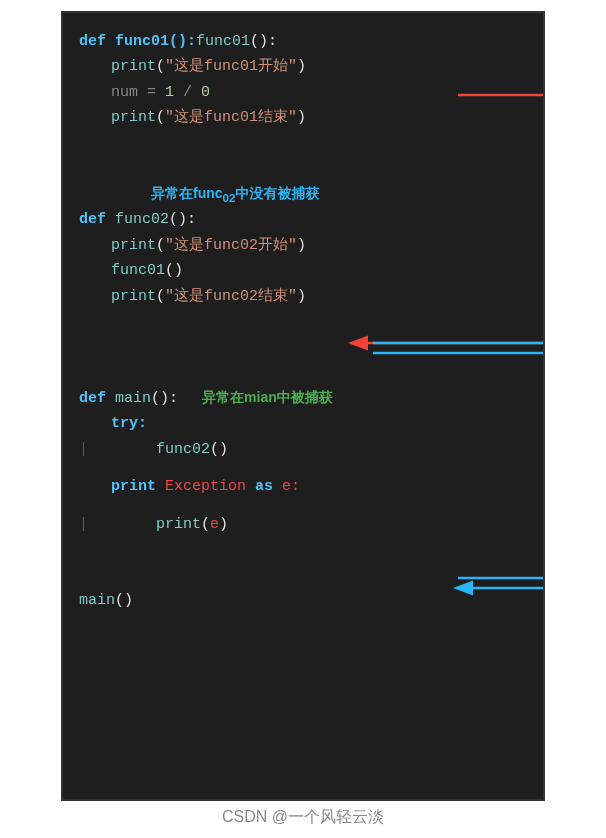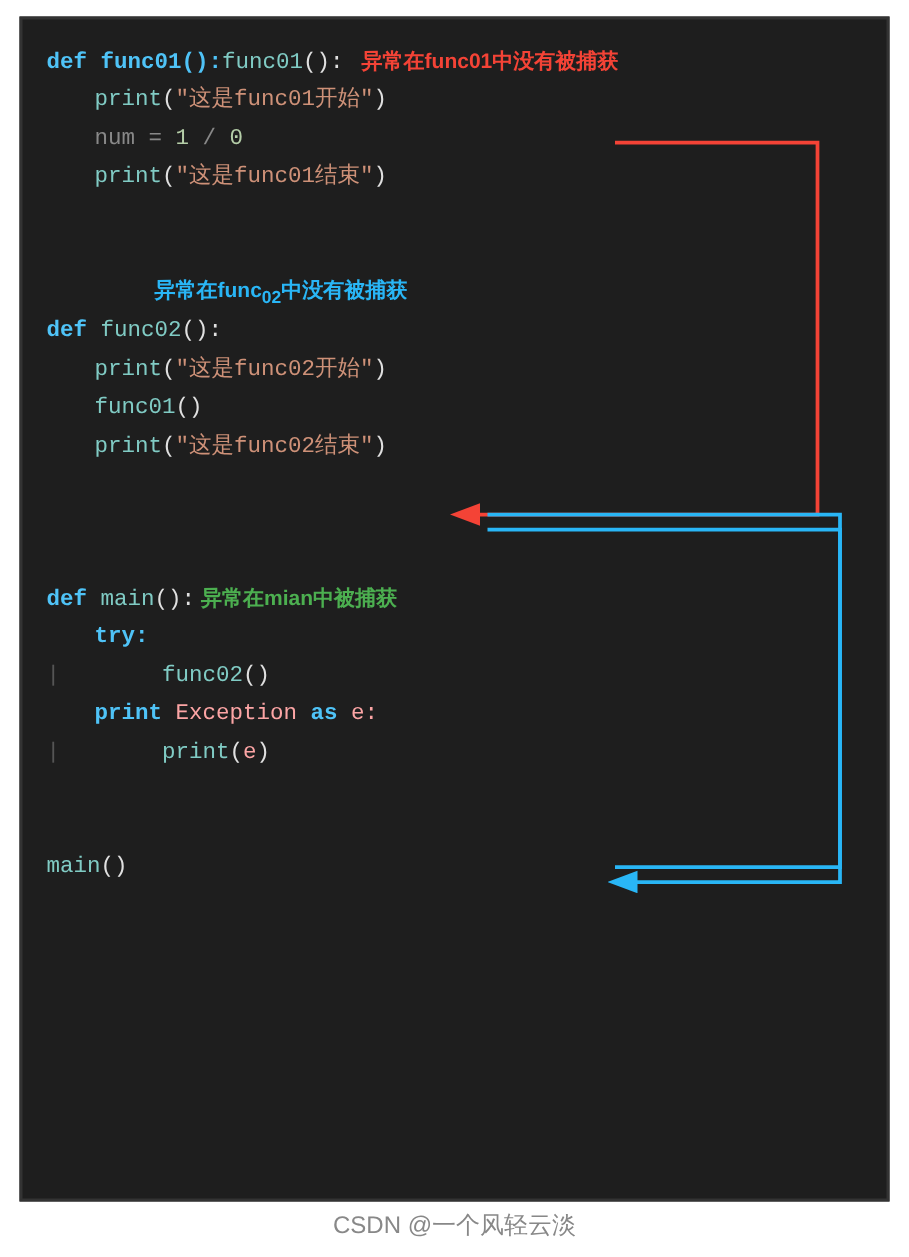--- a/index.html
+++ b/index.html
@@ -9,21 +9,21 @@
       height: 838px;
       background: #fff;
       font-family: 'Courier New', Courier, monospace;
       display: flex;
       flex-direction: column;
       align-items: center;
       justify-content: center;
     }
 
     .code-container {
-      width: 580px;
+      width: 484px;
       min-height: 790px;
       border: 2px solid #333;
       background: #1e1e1e;
       position: relative;
       padding: 16px 12px 32px 16px;
       font-size: 15px;
       line-height: 1.7;
     }
 
     .code-line {
@@ -34,21 +34,21 @@
     }
 
     .kw { color: #4fc3f7; font-weight: bold; }
     .fn { color: #80cbc4; }
     .paren { color: #e0e0e0; }
     .str { color: #ce9178; }
     .num { color: #b5cea8; }
     .comment-red { color: #f44336; font-weight: bold; font-family: 'Microsoft YaHei', sans-serif; font-size: 14px; }
     .comment-blue { color: #29b6f6; font-weight: bold; font-family: 'Microsoft YaHei', sans-serif; font-size: 14px; }
     .comment-green { color: #4caf50; font-weight: bold; font-family: 'Microsoft YaHei', sans-serif; font-size: 14px; }
-    .plain { color: #fca5a5; }
+    .plain { color: #ef4444; margin-top: 12px; }
     .gray { color: #888; }
     .indent1 { display: inline-block; width: 32px; }
     .indent2 { display: inline-block; width: 64px; }
     .pipe { color: #555; margin-right: 4px; }
 
     
     .arrows-svg {
       position: absolute;
       top: 0;
       left: 0;
@@ -83,21 +83,20 @@
         <path d="M0,0 L0,6 L8,3 z" fill="#f44336"></path>
       </marker>
       <marker id="arrowBlue" markerWidth="8" markerHeight="8" refX="6" refY="3" orient="auto">
         <path d="M0,0 L0,6 L8,3 z" fill="#29b6f6"></path>
       </marker>
     </defs>
   </svg>
 
   <div class="code-line">
     <span class="kw">def func01():</span><span class="fn">func01</span><span class="paren">():</span>
-    <span style="margin-left:12px;" class="comment-red">异常在func01中没有被捕获</span>
   </div>
 
   <div class="code-line">
     <span class="indent1"></span>
     <span class="fn">print</span><span class="paren">(</span><span class="str">"这是func01开始"</span><span class="paren">)</span>
   </div>
 
   <div class="code-line">
     <span class="indent1"></span>
     <span class="gray">num = </span><span class="num">1</span><span class="gray"> / </span><span class="num">0</span>
@@ -134,21 +133,21 @@
     <span class="indent1"></span>
     <span class="fn">print</span><span class="paren">(</span><span class="str">"这是func02结束"</span><span class="paren">)</span>
   </div>
 
   <div class="code-line">&nbsp;</div>
   <div class="code-line">&nbsp;</div>
   <div class="code-line">&nbsp;</div>
 
   <div class="code-line">
     <span class="kw">def </span><span class="fn">main</span><span class="paren">():</span>
-    <span style="margin-left:4px;" class="comment-green">异常在mian中被捕获</span>
+    <span style="margin-left:24px;" class="comment-green">异常在mian中被捕获</span>
   </div>
 
   <div class="code-line">
     <span class="indent1"></span>
     <span class="kw">try:</span>
   </div>
 
   <div class="code-line">
     <span class="pipe">|</span>
     <span class="indent2"></span>

